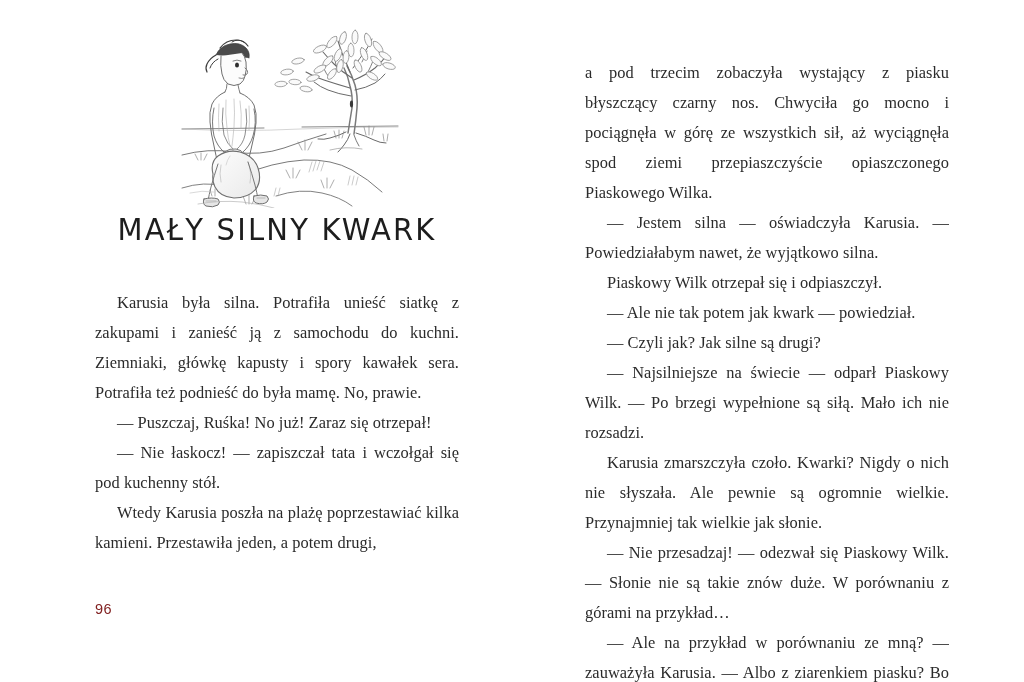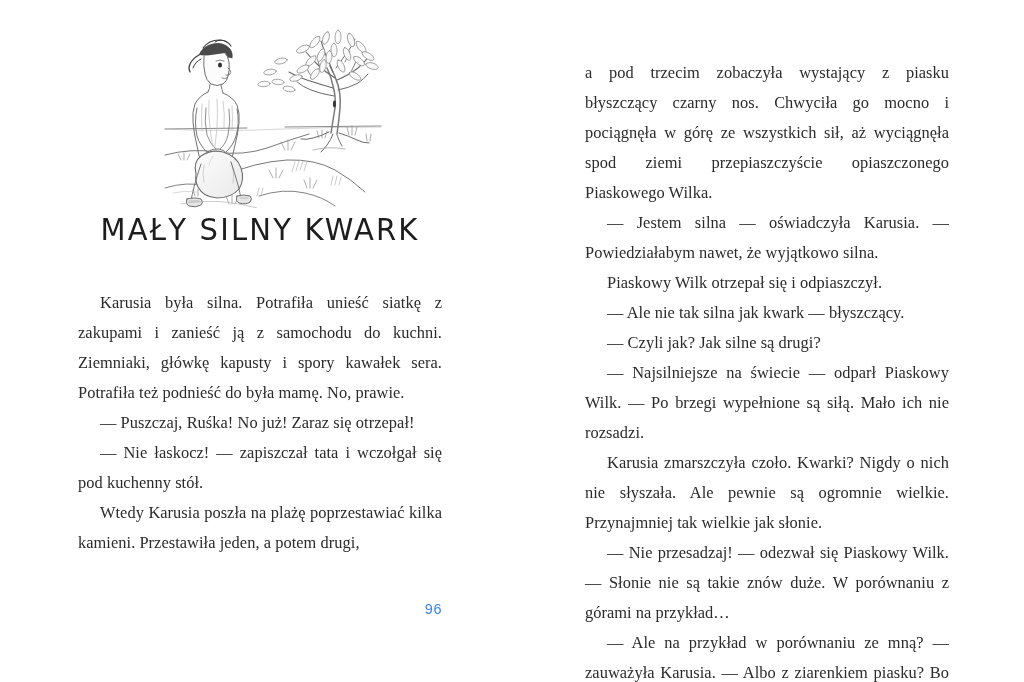--- a/index.html
+++ b/index.html
@@ -21,21 +21,21 @@
     height: 682px;
     background: #ffffff;
   }
 
   
   .page {
     position: absolute;
     top: 0;
     height: 682px;
   }
-  .page-left  { left: 0;   width: 512px; }
+  .page-left  { left: 17px;   width: 512px; }
   .page-right { left: 512px; width: 512px; }
 
   .text-col {
     position: absolute;
     width: 364px;
   }
   .page-left  .text-col { left: 78px;  top: 288px; }
   .page-right .text-col { left: 73px;  top: 58px; }
 
   
@@ -66,24 +66,24 @@
     white-space: nowrap;
     font-weight: 400;
     transform: scaleY(1.06);
   }
 
   
   .folio {
     position: absolute;
     top: 601px;
     width: 364px;
-    text-align: right;
+    text-align: left;
     font-family: "Liberation Sans", sans-serif;
     font-size: 14.5px;
-    color: #3b82f6;
+    color: #7f1d1d;
     letter-spacing: 0.5px;
   }
   .page-left  .folio { left: 78px; }
   .page-right .folio { left: 73px; }
 
   
   .illustration {
     position: absolute;
     left: 163px;
     top: 28px;
@@ -268,21 +268,21 @@
 
     <div class="folio">96</div>
   </div>
 
   <div class="page page-right">
 
     <div class="text-col">
       <p class="para flush">a pod trzecim zobaczyła wystający z piasku błyszczący czarny nos. Chwyciła go mocno i pociągnęła w górę ze wszystkich sił, aż wyciągnęła spod ziemi przepiaszczyście opiaszczonego Piaskowego Wilka.</p>
       <p class="para indent">— Jestem silna — oświadczyła Karusia. — Powiedziałabym nawet, że wyjątkowo silna.</p>
       <p class="para indent">Piaskowy Wilk otrzepał się i odpiaszczył.</p>
-      <p class="para indent">— Ale nie tak silna jak kwark — błyszczący.</p>
+      <p class="para indent">— Ale nie tak potem jak kwark — powiedział.</p>
       <p class="para indent">— Czyli jak? Jak silne są drugi?</p>
       <p class="para indent">— Najsilniejsze na świecie — odparł Piaskowy Wilk. — Po brzegi wypełnione są siłą. Mało ich nie rozsadzi.</p>
       <p class="para indent">Karusia zmarszczyła czoło. Kwarki? Nigdy o nich nie słyszała. Ale pewnie są ogromnie wielkie. Przynajmniej tak wielkie jak słonie.</p>
       <p class="para indent">— Nie przesadzaj! — odezwał się Piaskowy Wilk. — Słonie nie są takie znów duże. W porównaniu z górami na przykład…</p>
       <p class="para indent">— Ale na przykład w porównaniu ze mną? — zauważyła Karusia. — Albo z ziarenkiem piasku? Bo takie ziarenko to dopiero jest małe.</p>
     </div>
 
   </div>
 
 </div>

